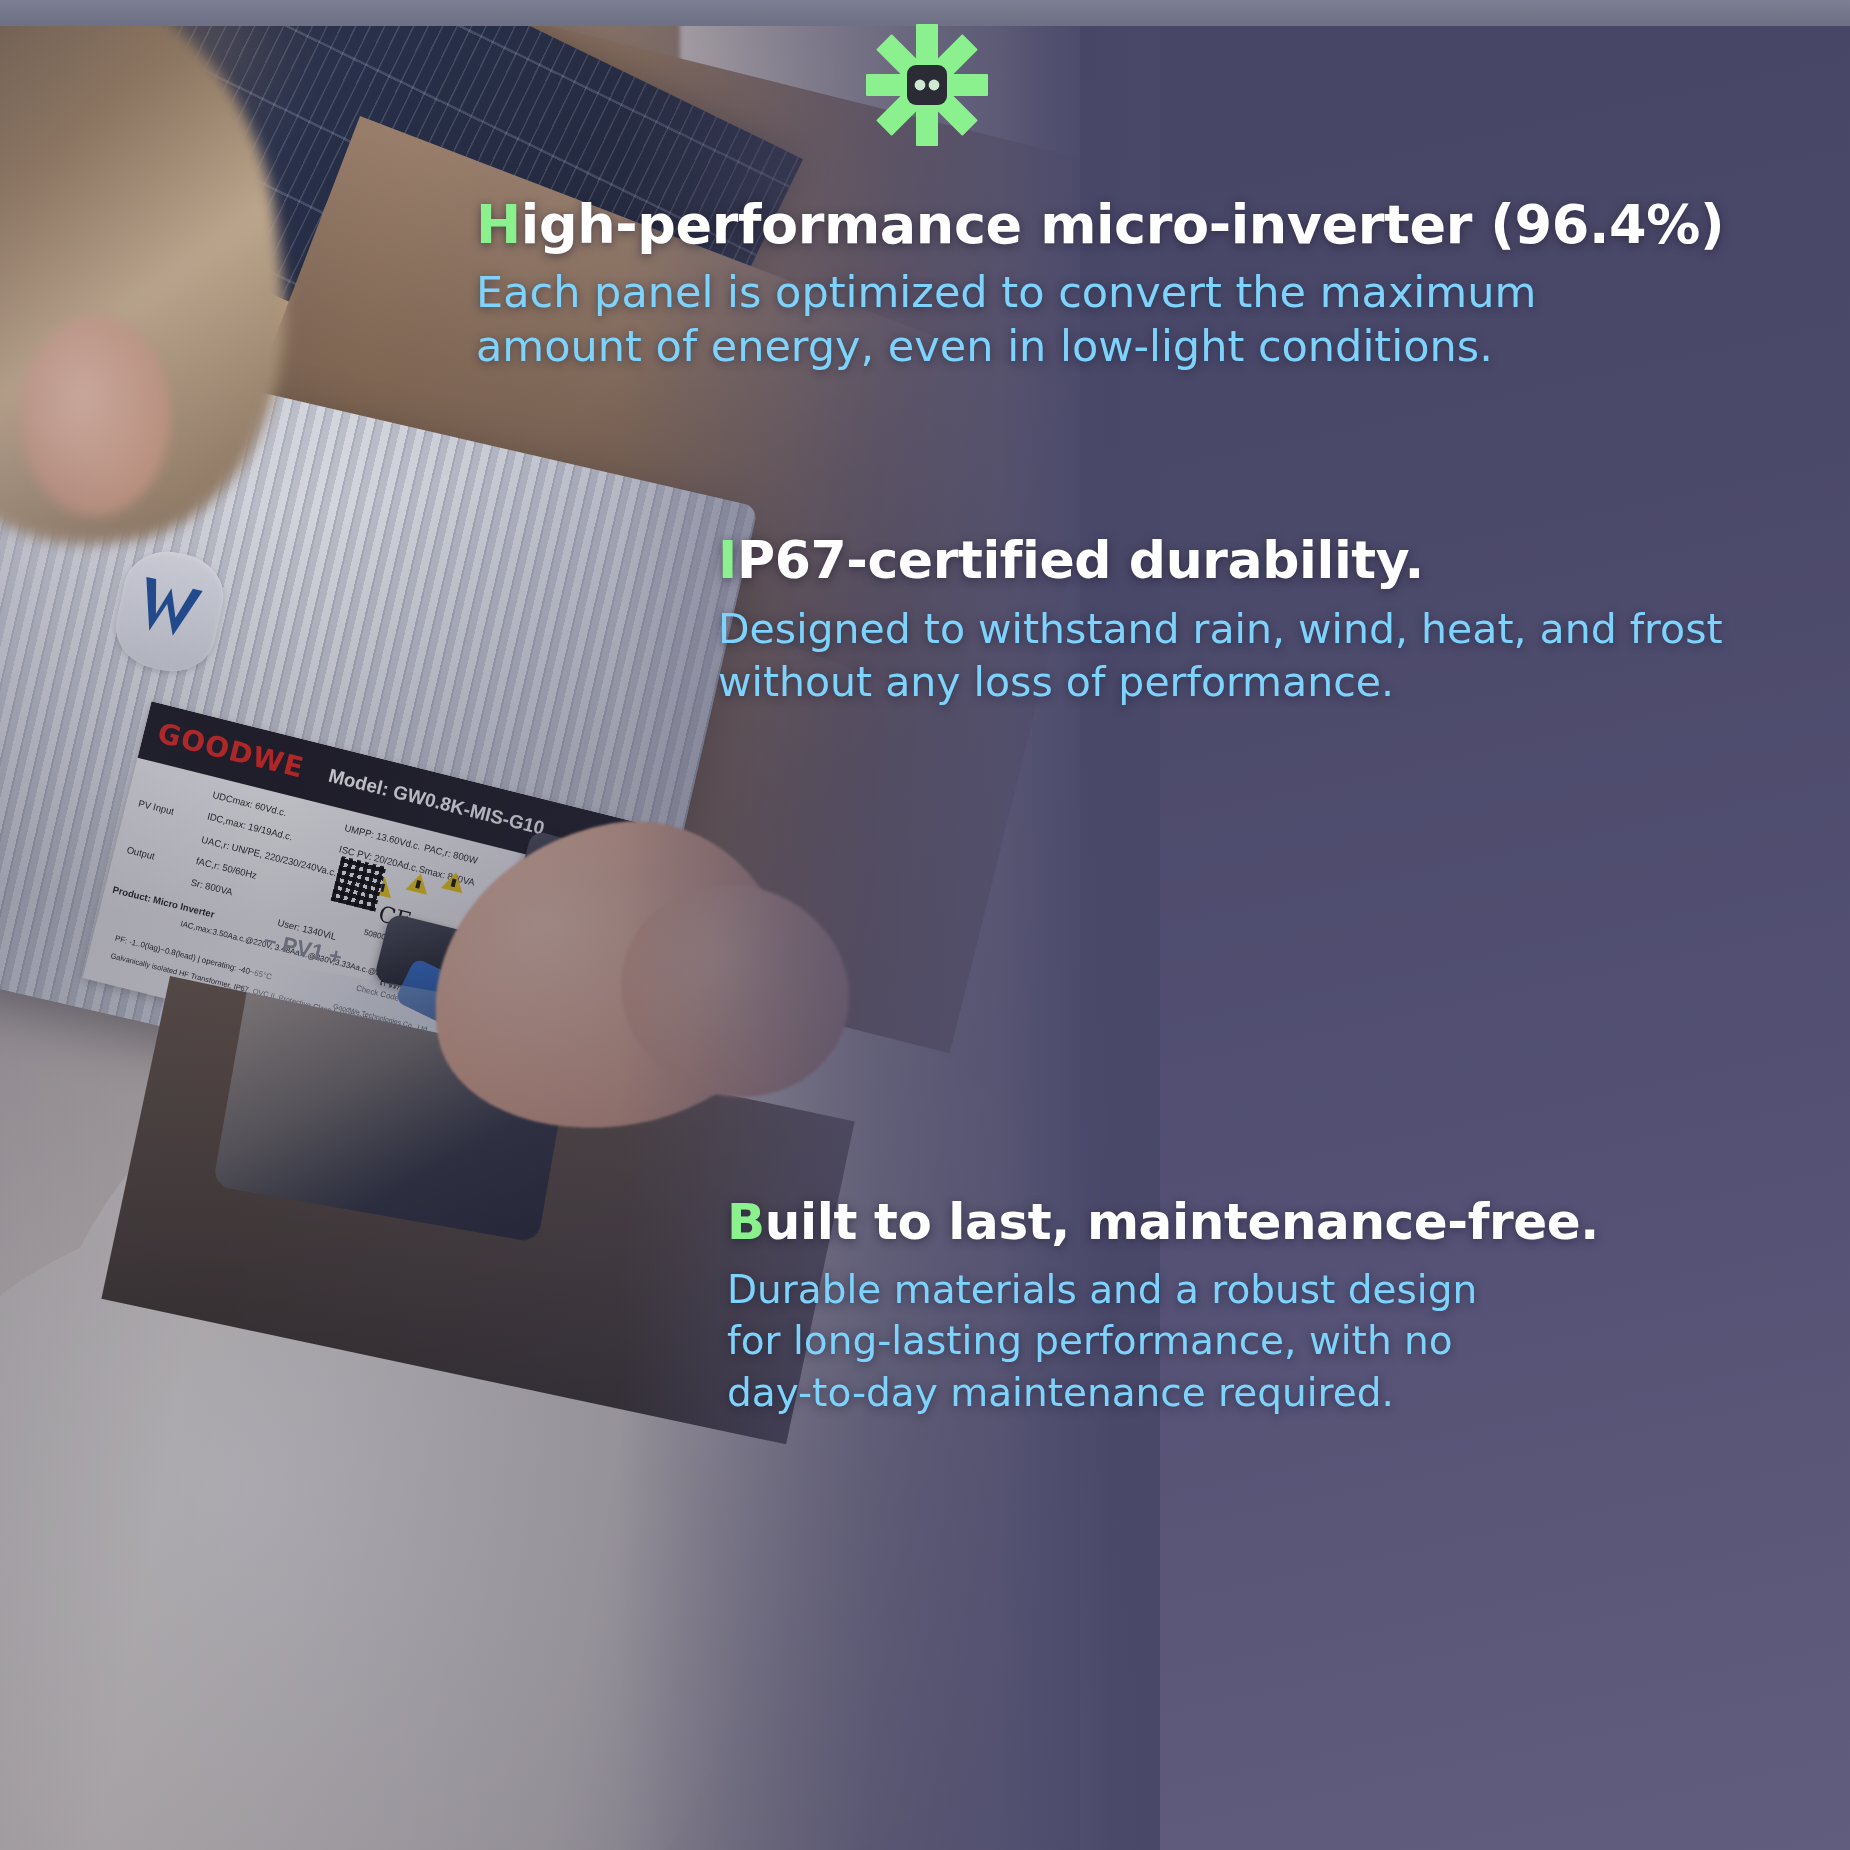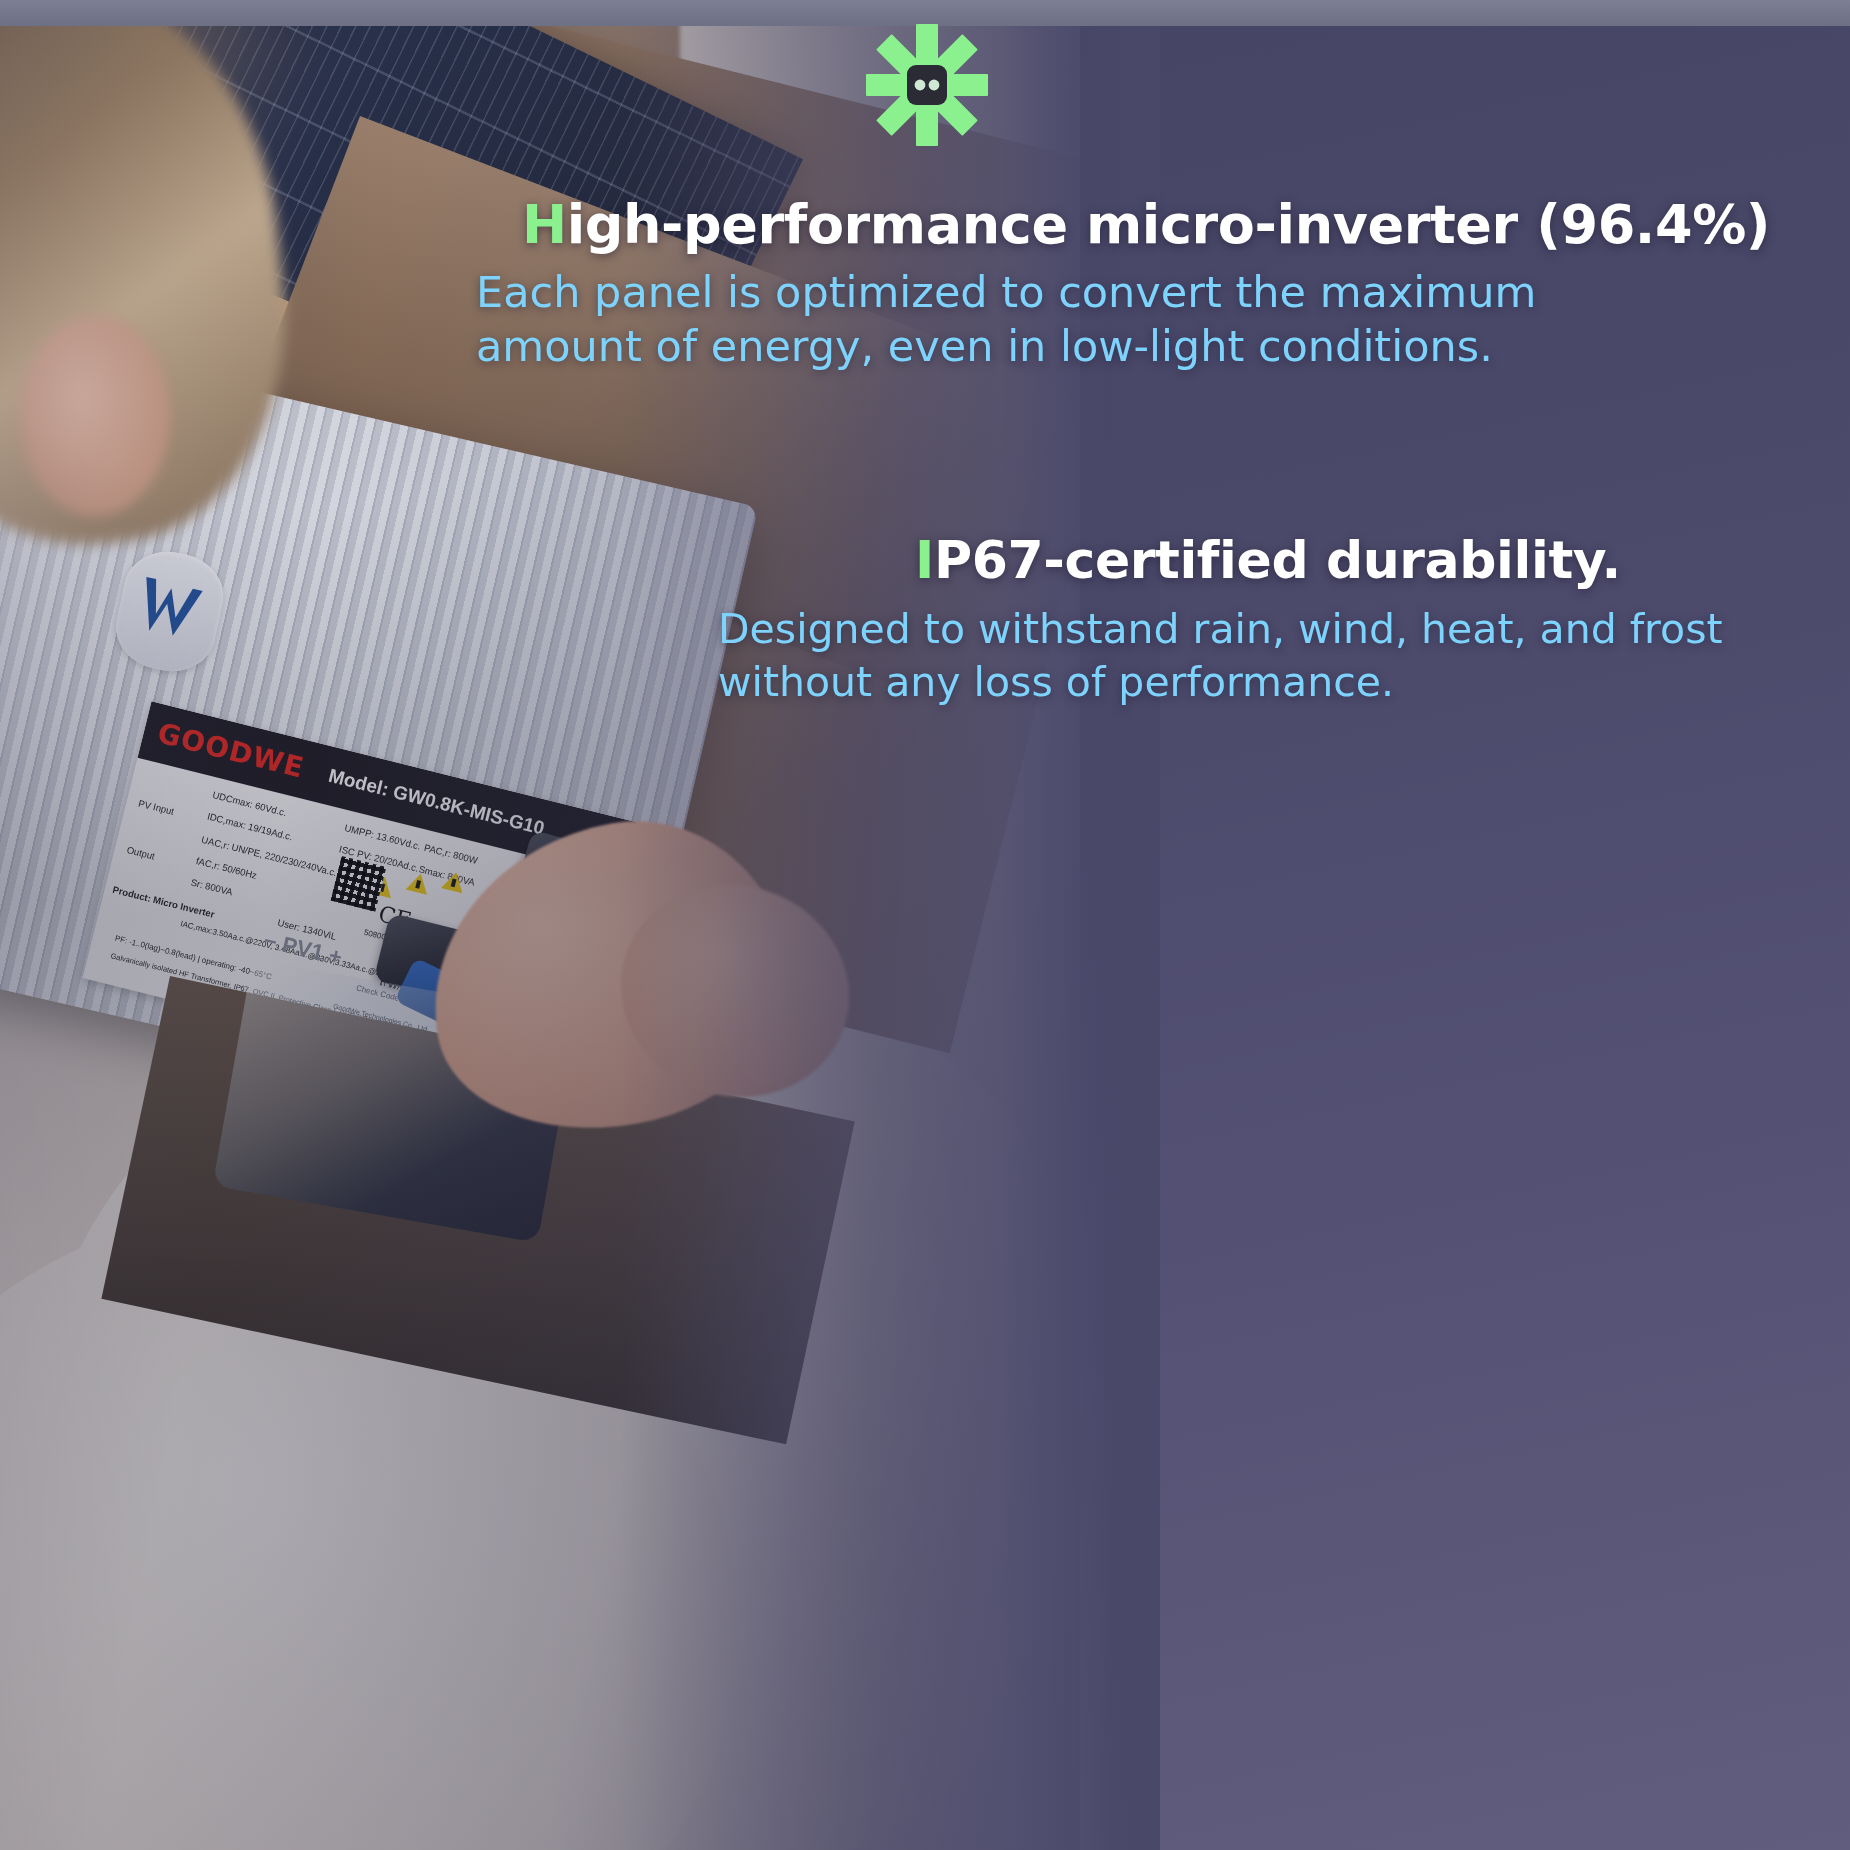--- a/index.html
+++ b/index.html
@@ -247,21 +247,20 @@
     position:absolute;left:862px;top:22px;width:130px;height:126px;
   }
 
   .block{position:absolute;}
   .h{
     font-family:"DejaVu Sans","Liberation Sans",sans-serif;
     font-weight:700;color:#ffffff;
     letter-spacing:-.4px;
     text-shadow:0 2px 10px rgba(25,22,45,.55);
     white-space:nowrap;
-    text-align:center;
   }
   .h .cap{color:#8bf08e;}
   .p{
     font-family:"DejaVu Sans","Liberation Sans",sans-serif;
     font-weight:400;color:#7dd3fc;
     text-shadow:0 2px 9px rgba(25,22,45,.5);
   }
 
   
   #b1{left:476px;top:197px;width:1340px;}
@@ -391,15 +390,19 @@
       <div class="h"><span class="cap">H</span><span>igh-performance micro-inverter (96.4%)</span></div>
       <div class="p">Each panel is optimized to convert the maximum amount of energy, even in low-light conditions.</div>
     </div>
 
     <div class="block" id="b2">
       <div class="h"><span class="cap">I</span><span>P67-certified durability.</span></div>
       <div class="p">Designed to withstand rain, wind, heat, and frost without any loss of performance.</div>
     </div>
 
 
+    <div class="block" id="b4">
+      <div class="h"><span class="cap">B</span><span>uilt to last, maintenance-free.</span></div>
+      <div class="p">Durable materials and a robust design for long-lasting performance, with no day-to-day maintenance required.</div>
+    </div>
 
   </div>
 </div>
 
 </body></html>

